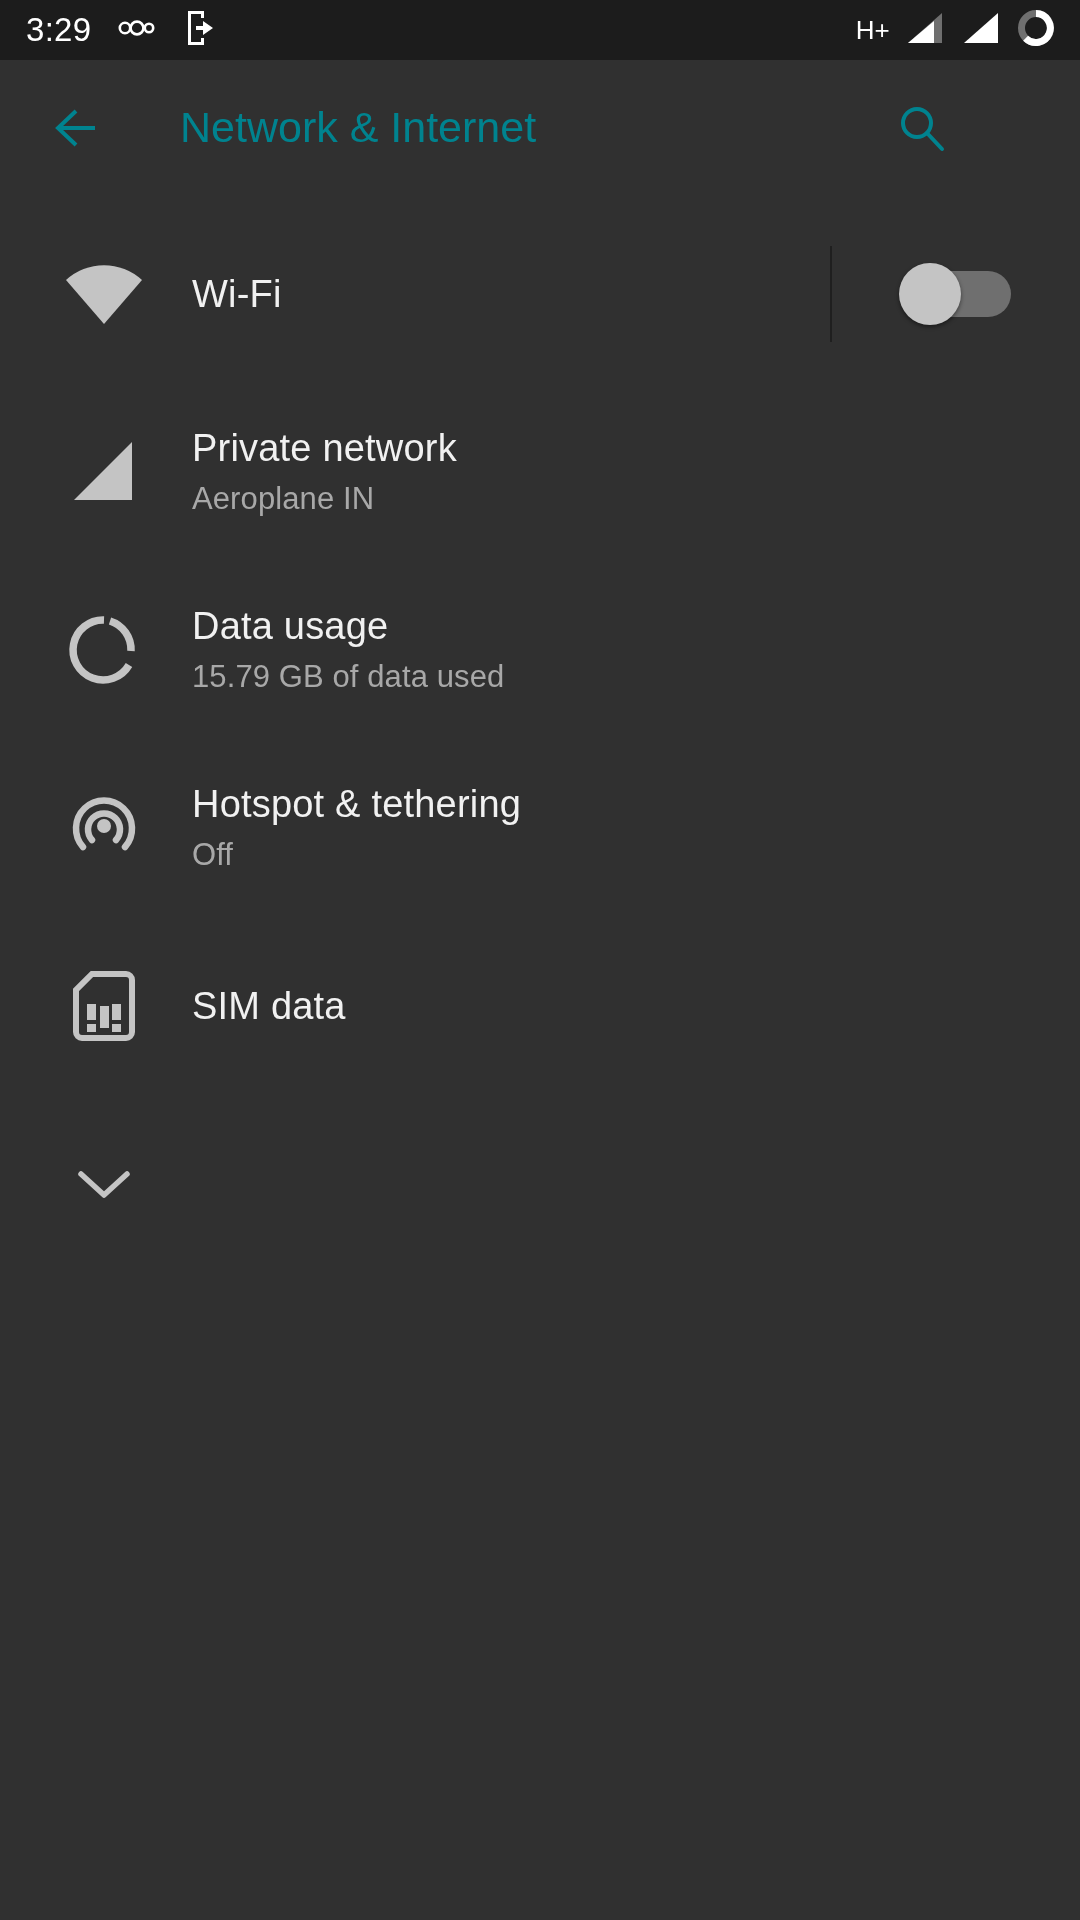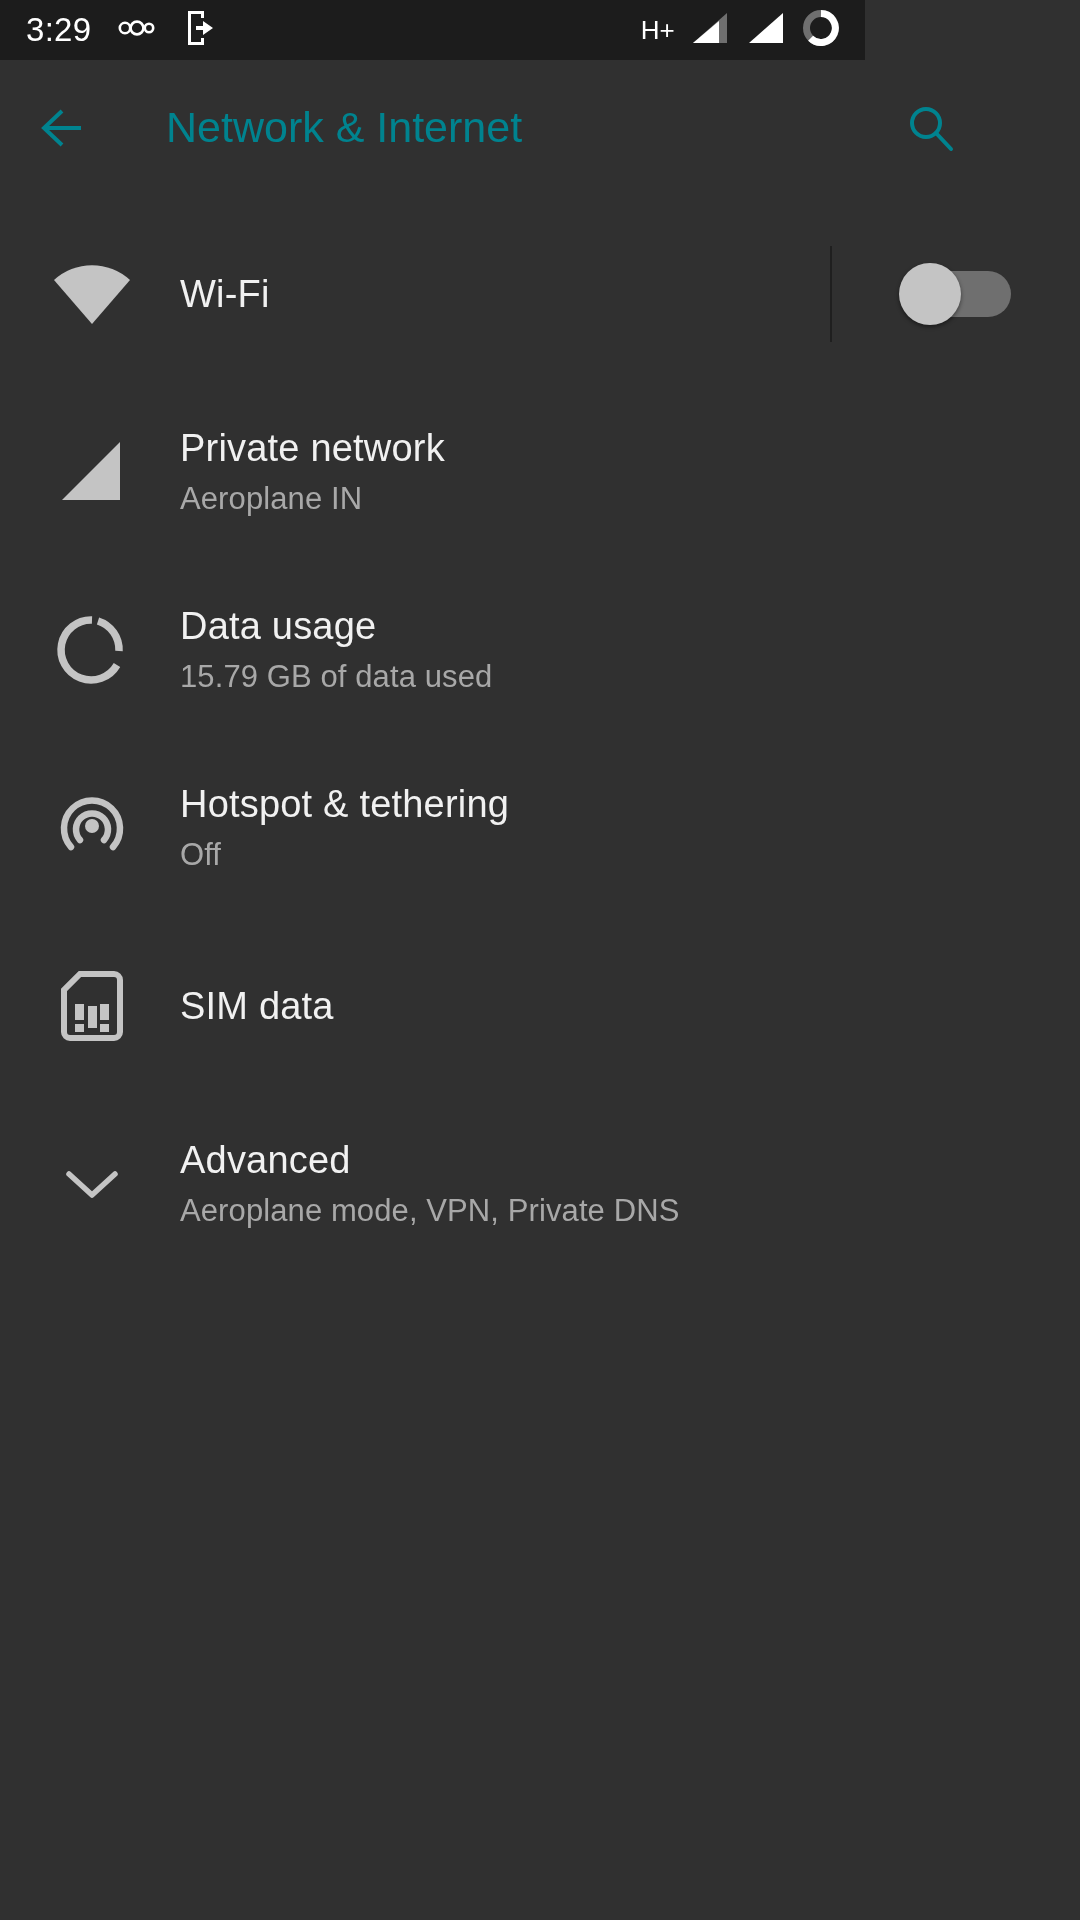--- a/index.html
+++ b/index.html
@@ -6,40 +6,39 @@
   html,body{
     width:1080px; height:1920px;
     background:#303030;
     font-family:"Liberation Sans", sans-serif;
     overflow:hidden;
   }
 
   
   .status-bar{
     position:relative;
-    height:60px; width:865px;
+    height:60px; width:1080px;
     background:#1c1c1c;
     display:flex; align-items:center;
     padding:0 26px;
     color:#ffffff;
   }
   .status-left{ display:flex; align-items:center; gap:26px; }
   .status-clock{ font-size:33px; font-weight:400; letter-spacing:.3px; color:#fff; }
   .status-right{ position:absolute; right:24px; top:0; height:60px; display:flex; align-items:center; gap:14px; }
   .net-type{ font-size:26px; font-weight:400; color:#fff; letter-spacing:.2px; }
   .sb-icon{ display:block; }
 
   
   .app-bar{
     height:135px; width:998px;
     background:#303030;
     display:flex; align-items:center;
-    padding:0 44px 0 21px;
+    padding:0 44px 0 44px;
     position:relative;
-    margin-left:9px;
   }
   .back-btn{ width:74px; height:74px; display:flex; align-items:center; justify-content:center; cursor:pointer; }
   .app-title{
     font-size:43px; font-weight:400;
     color:#00838f;
     margin-left:62px;
     white-space:nowrap;
     letter-spacing:0px;
   }
   .search-btn{
@@ -47,21 +46,21 @@
     width:72px; height:72px; display:flex; align-items:center; justify-content:center;
     cursor:pointer;
   }
 
   
   .list{ width:1080px; background:#303030; padding-top:10px; }
   .row{
     position:relative;
     display:flex; align-items:center;
     min-height:178px;
-    padding:0 0 0 4px;
+    padding:0 0 0 16px;
     cursor:pointer;
   }
   .row-icon{
     width:176px; flex:0 0 176px;
     display:flex; align-items:center; justify-content:center;
   }
   .row-text{ flex:1 1 auto; display:flex; flex-direction:column; justify-content:center; padding-right:30px; }
   .row-title{ font-size:38px; color:#f1f1f1; font-weight:400; line-height:1.18; letter-spacing:.2px; }
   .row-sub{ font-size:31px; color:#a8a8a8; font-weight:400; margin-top:9px; line-height:1.2; letter-spacing:.1px; }
 
@@ -228,19 +227,15 @@
       <span class="row-title">SIM data</span>
     </div>
   </div>
 
   <div class="row">
     <div class="row-icon">
       <svg width="62" height="40" viewBox="0 0 62 40">
         <path d="M8 10 L31 31 L54 10" fill="none" stroke="#c4c4c4" stroke-width="5.5" stroke-linecap="round" stroke-linejoin="round"></path>
       </svg>
     </div>
-    <div class="row-text">
-      <span class="row-title">Advanced</span>
-      <span class="row-sub">Aeroplane mode, VPN, Private DNS</span>
-    </div>
   </div>
 
 </div>
 
 </body></html>

